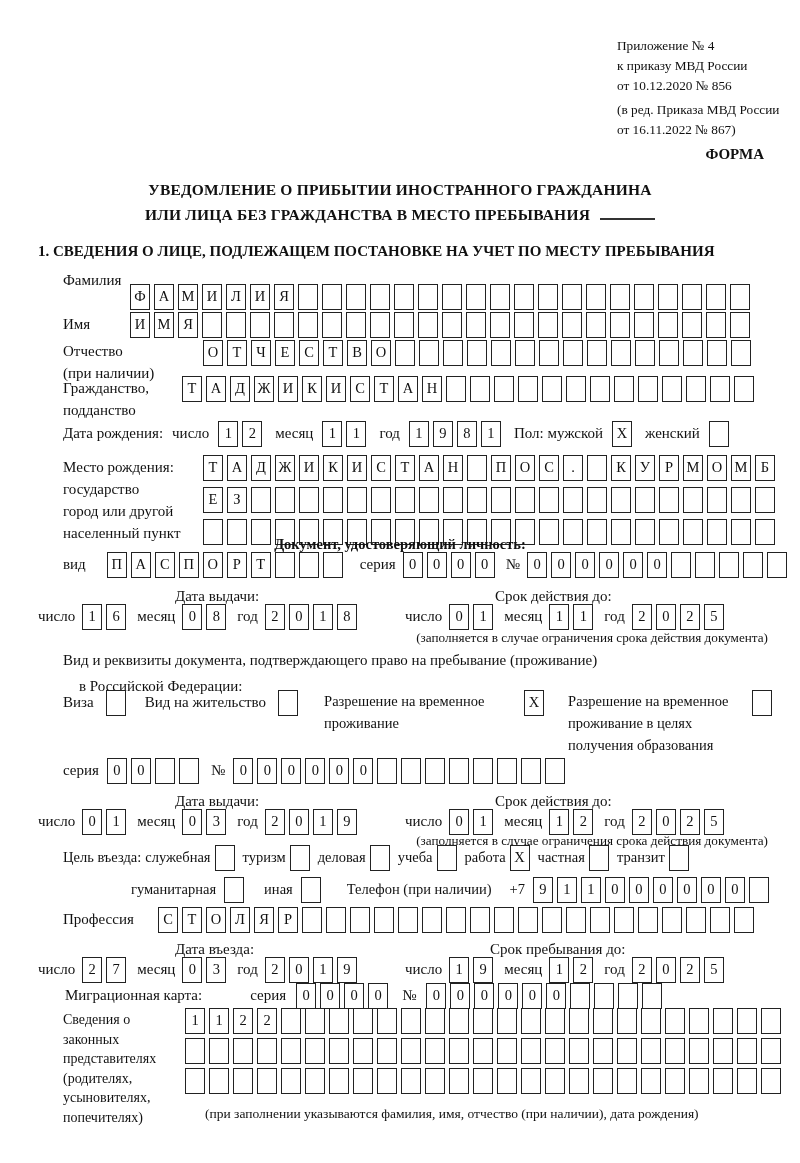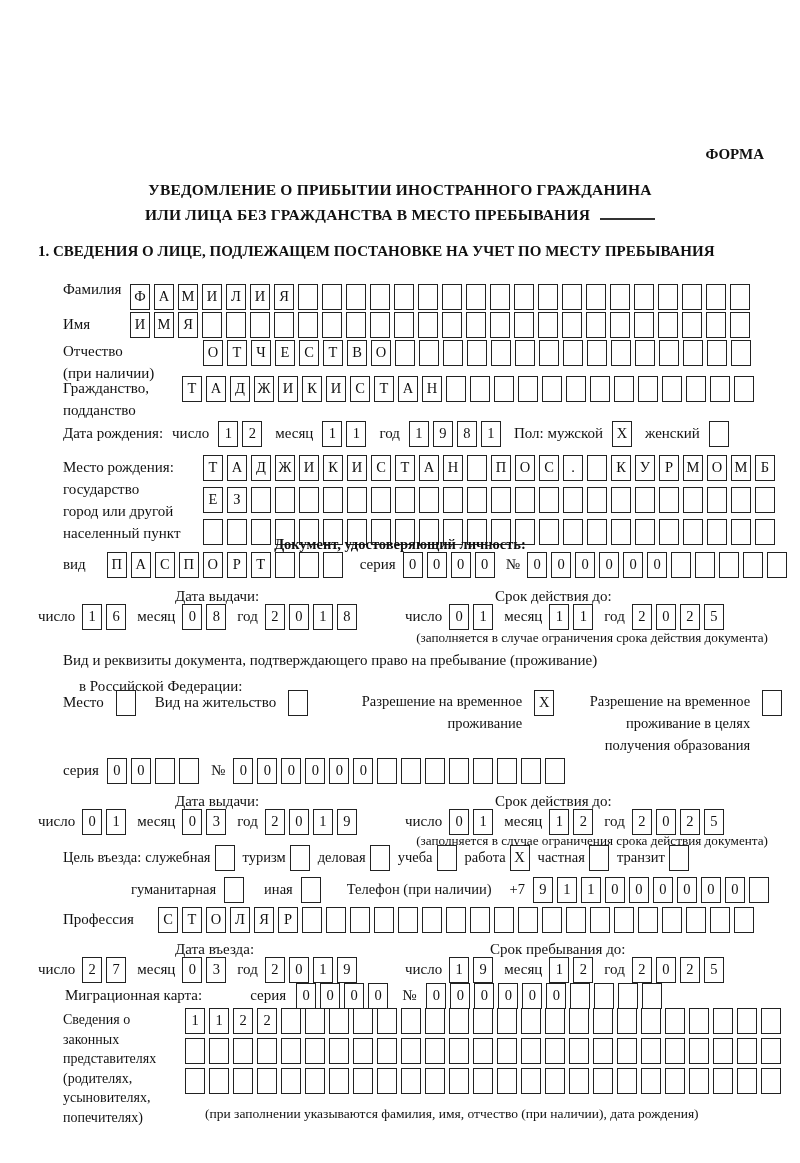--- a/index.html
+++ b/index.html
@@ -11,41 +11,48 @@
   .b{font-weight:bold;}
   .row{display:flex;align-items:flex-start;}
   .row .lb{padding-top:4px;}
   .boxes{display:inline-flex;}
   .cell{display:inline-block;box-sizing:border-box;width:20px;height:26px;margin-right:4px;
         border:1.7px solid #222;background:#fff;text-align:center;
         font-size:14.5px;line-height:23px;font-family:"Liberation Serif",serif;}
   .center{left:0;width:800px;text-align:center;}
   .title{font-size:15.5px;font-weight:bold;letter-spacing:.2px;}
   .uline{display:inline-block;width:55px;border-bottom:2px solid #333;height:14px;margin-left:10px;}
-  .optlines{display:block;text-align:right;font-size:14.5px;line-height:22px;white-space:normal;}
+  .optlines{display:block;text-align:left;font-size:14.5px;line-height:22px;white-space:normal;}
   .optlines span{display:block;}
   .replabel{font-size:14px;line-height:19.5px;}
   .replabel span{display:block;}
   .ref{font-size:13.3px;line-height:1.5;}
 </style>
 </head>
 <body>
 
 <div id="page">
 
+  <div class="abs ref" style="left:617px;top:36px;">
+    <div>Приложение № 4</div>
+    <div>к приказу МВД России</div>
+    <div>от 10.12.2020 № 856</div>
+    <div style="margin-top:4px;">(в ред. Приказа МВД России</div>
+    <div>от 16.11.2022 № 867)</div>
+  </div>
   <div class="abs b" style="right:36px;top:146px;font-size:15px;">ФОРМА</div>
 
   <div class="abs center title" style="top:181px;">УВЕДОМЛЕНИЕ О ПРИБЫТИИ ИНОСТРАННОГО ГРАЖДАНИНА</div>
   <div class="abs center title" style="top:204px;">
     <span>ИЛИ ЛИЦА БЕЗ ГРАЖДАНСТВА В МЕСТО ПРЕБЫВАНИЯ</span><span class="uline"></span>
   </div>
 
   <div class="abs b" style="left:38px;top:243px;font-size:15px;">1. СВЕДЕНИЯ О ЛИЦЕ, ПОДЛЕЖАЩЕМ ПОСТАНОВКЕ НА УЧЕТ ПО МЕСТУ ПРЕБЫВАНИЯ</div>
 
-  <span class="abs lb" style="left:63px;top:281px;">Фамилия</span>
+  <span class="abs lb" style="left:63px;top:272px;">Фамилия</span>
   <span class="abs boxes" style="left:130px;top:284px;">
       <span class="cell">Ф</span>
       <span class="cell">А</span>
       <span class="cell">М</span>
       <span class="cell">И</span>
       <span class="cell">Л</span>
       <span class="cell">И</span>
       <span class="cell">Я</span>
       <span class="cell"></span>
       <span class="cell"></span>
@@ -342,21 +349,21 @@
         <span class="cell">0</span>
         <span class="cell">2</span>
         <span class="cell">5</span>
       </span>
   </div>
   <span class="abs sm" style="right:32px;top:630px;">(заполняется в случае ограничения срока действия документа)</span>
 
   <span class="abs lb" style="left:63px;top:652px;">Вид и реквизиты документа, подтверждающего право на пребывание (проживание)</span>
   <span class="abs lb" style="left:63px;top:678px;margin-left:16px;">в Российской Федерации:</span>
   <div class="abs row" style="left:63px;top:690px;column-gap:12px;">
-    <span class="lb">Место</span>
+    <span class="lb">Виза</span>
     <span class="boxes">
         <span class="cell"></span>
       </span>
     <span class="lb" style="margin-left:3px;">Вид на жительство</span>
     <span class="boxes">
         <span class="cell"></span>
       </span>
     <span class="optlines" style="width:188px;margin-left:10px;">
       <span>Разрешение на временное</span>
       <span>проживание</span>

